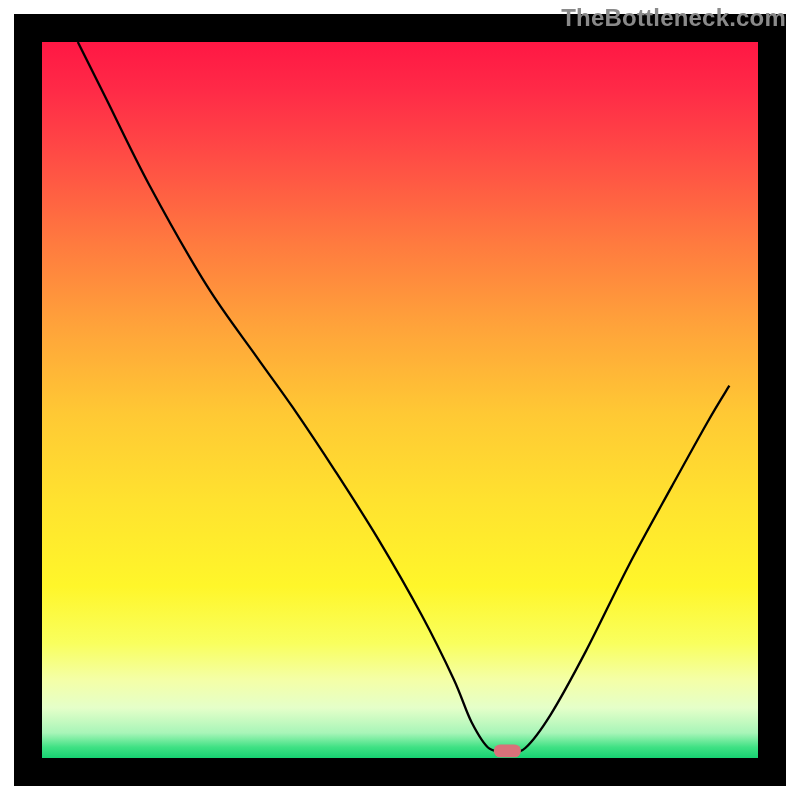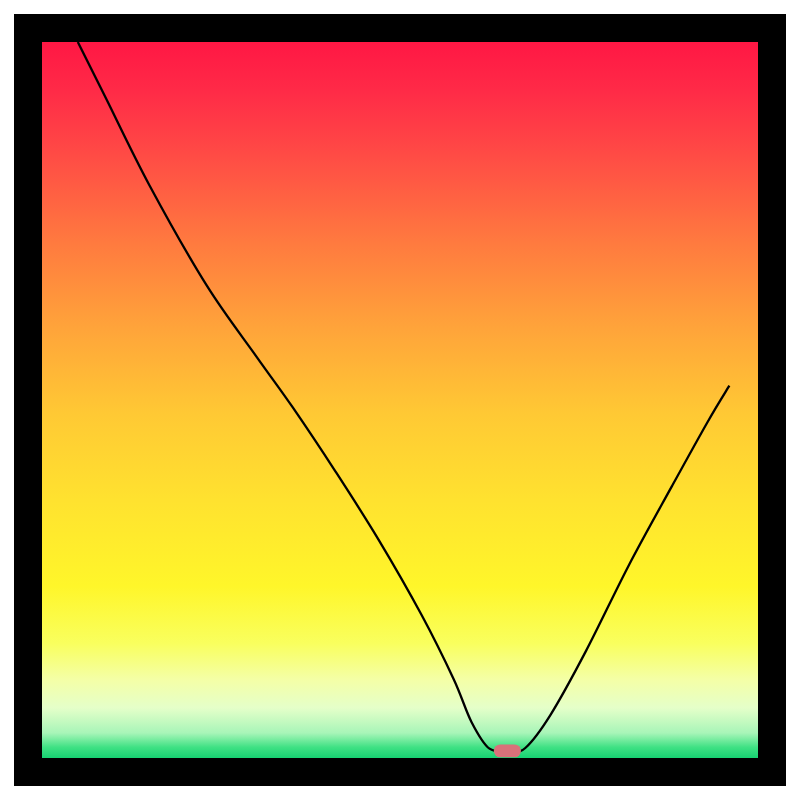--- a/index.html
+++ b/index.html
@@ -29,20 +29,21 @@
     z-index: 10;
   }
   svg {
     display: block;
   }
 </style>
 </head>
 <body>
 
 <div class="chart-container">
+  <div class="watermark">TheBottleneck.com</div>
   <svg id="chart-svg" width="800" height="800" viewBox="0 0 800 800">
     <defs>
       <linearGradient id="bg-grad" x1="0" y1="0" x2="0" y2="1">
           <stop offset="0.00%" stop-color="#ff1744"></stop>
           <stop offset="7.00%" stop-color="#ff2b47"></stop>
           <stop offset="16.00%" stop-color="#ff4c45"></stop>
           <stop offset="28.00%" stop-color="#ff7a3f"></stop>
           <stop offset="40.00%" stop-color="#ffa43a"></stop>
           <stop offset="52.00%" stop-color="#ffc934"></stop>
           <stop offset="64.00%" stop-color="#ffe22f"></stop>

